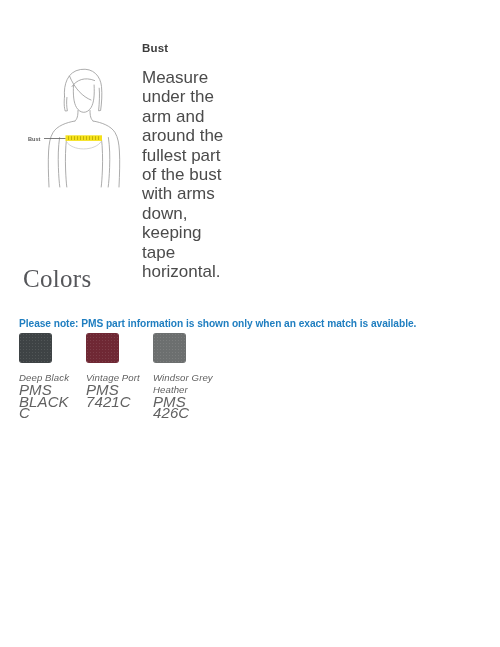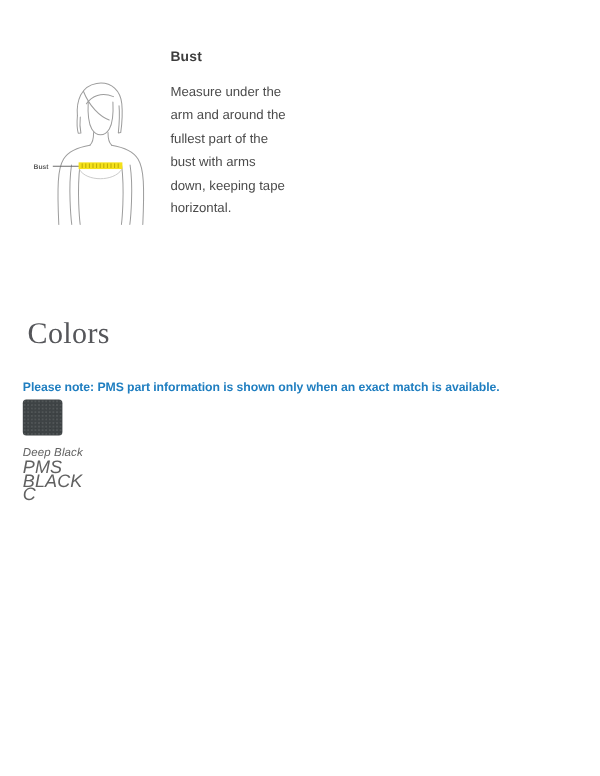--- a/index.html
+++ b/index.html
@@ -42,21 +42,21 @@
   }
   #measure-title {
     font-size: 11.5px;
     font-weight: bold;
     color: #3c3c3c;
     letter-spacing: .2px;
     margin: 0 0 13px 0;
     line-height: 13px;
   }
   #measure-body {
-    font-size: 11px;
+    font-size: 17px;
     line-height: 19.4px;
     color: #4b4b4b;
     margin: 0;
     letter-spacing: 0;
   }
 
   
   #colors-section {
     position: absolute;
     left: 0;
@@ -205,16 +205,26 @@
 
   <div id="swatch-grid">
 
     <div class="swatch-item">
       <div class="swatch-chip" style="background: rgb(62, 67, 69);"></div>
       <div class="swatch-name">Deep Black</div>
       <div class="swatch-pms">PMS BLACK C</div>
     </div>
 
 
-
+    <div class="swatch-item">
+      <div class="swatch-chip" style="background: rgb(111, 40, 52);"></div>
+      <div class="swatch-name">Vintage Port</div>
+      <div class="swatch-pms">PMS 7421C</div>
+    </div>
+
+    <div class="swatch-item">
+      <div class="swatch-chip" style="background: rgb(108, 111, 111);"></div>
+      <div class="swatch-name">Windsor Grey Heather</div>
+      <div class="swatch-pms">PMS 426C</div>
+    </div>
 
   </div>
 </section>
 
 </body></html>

